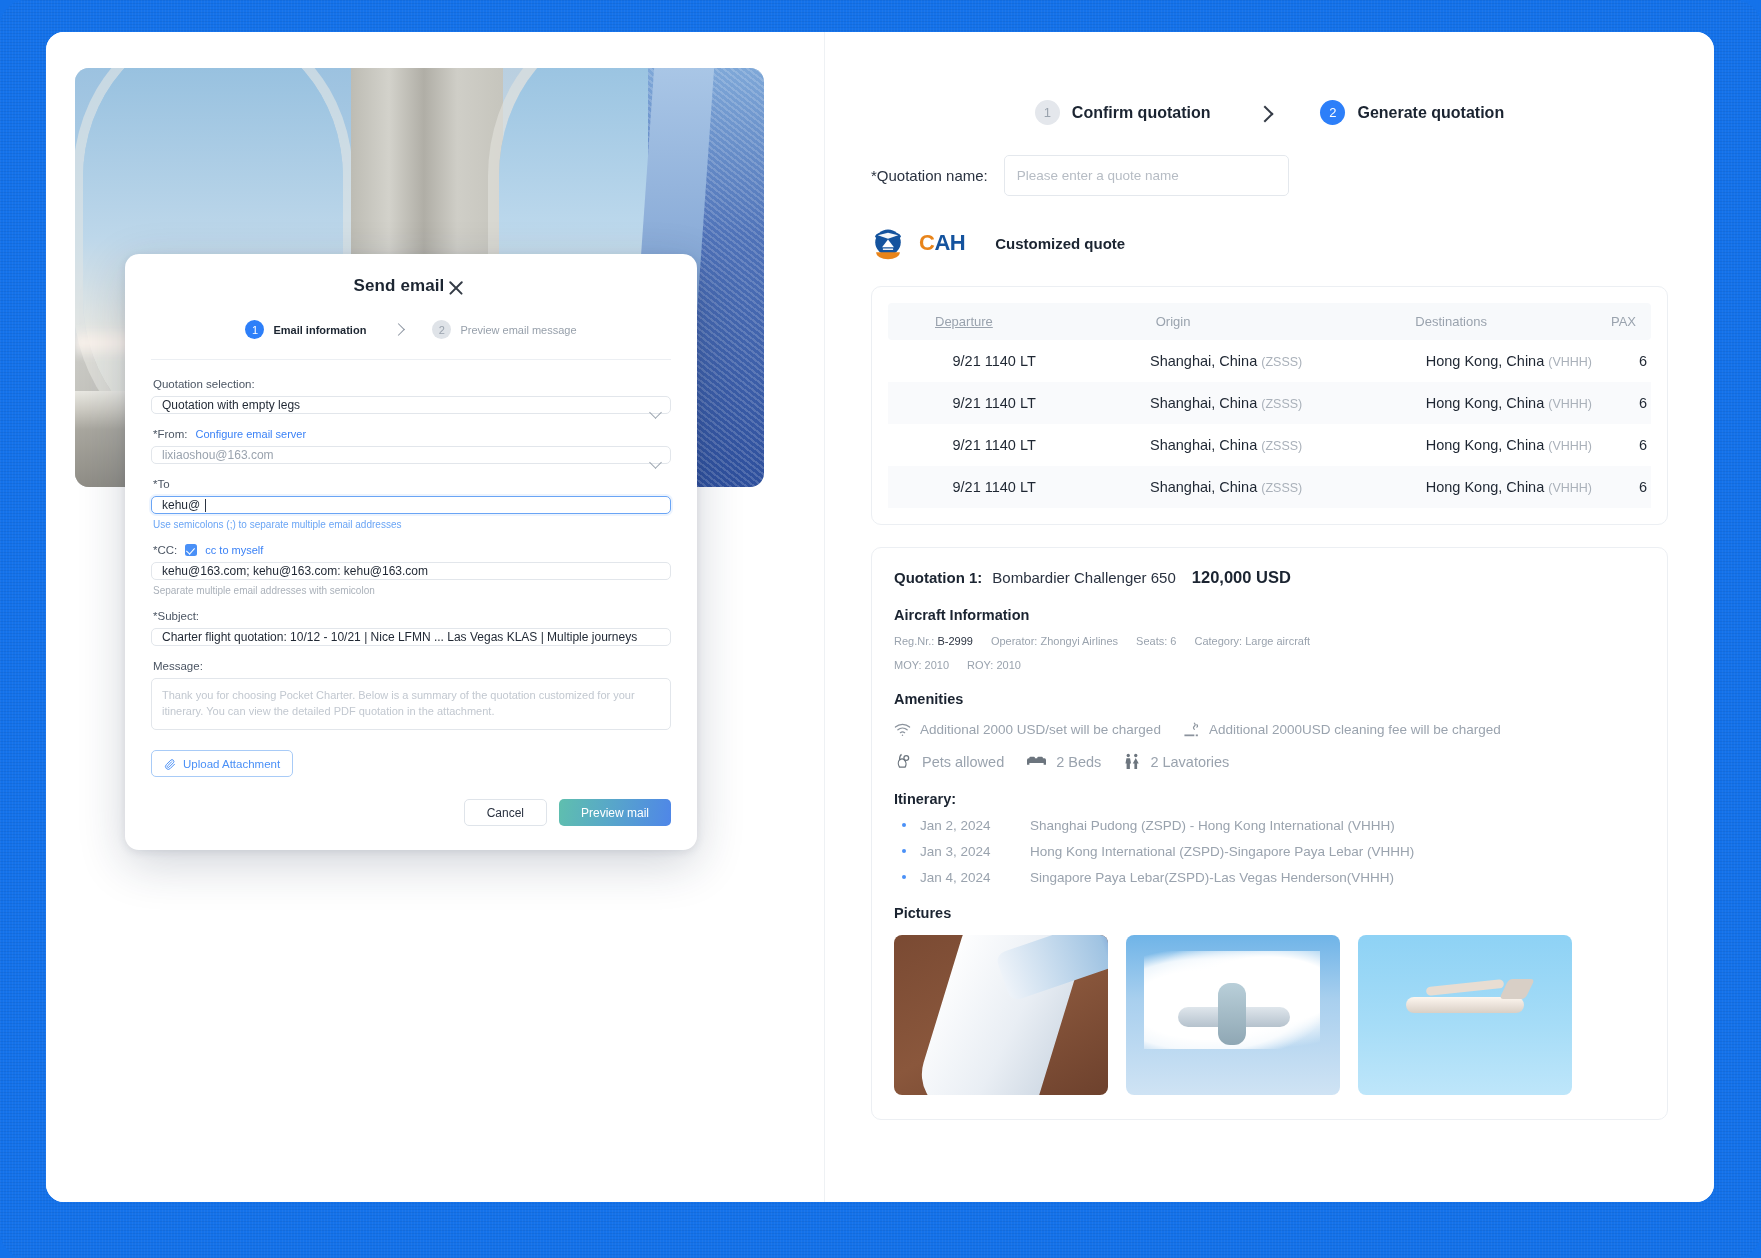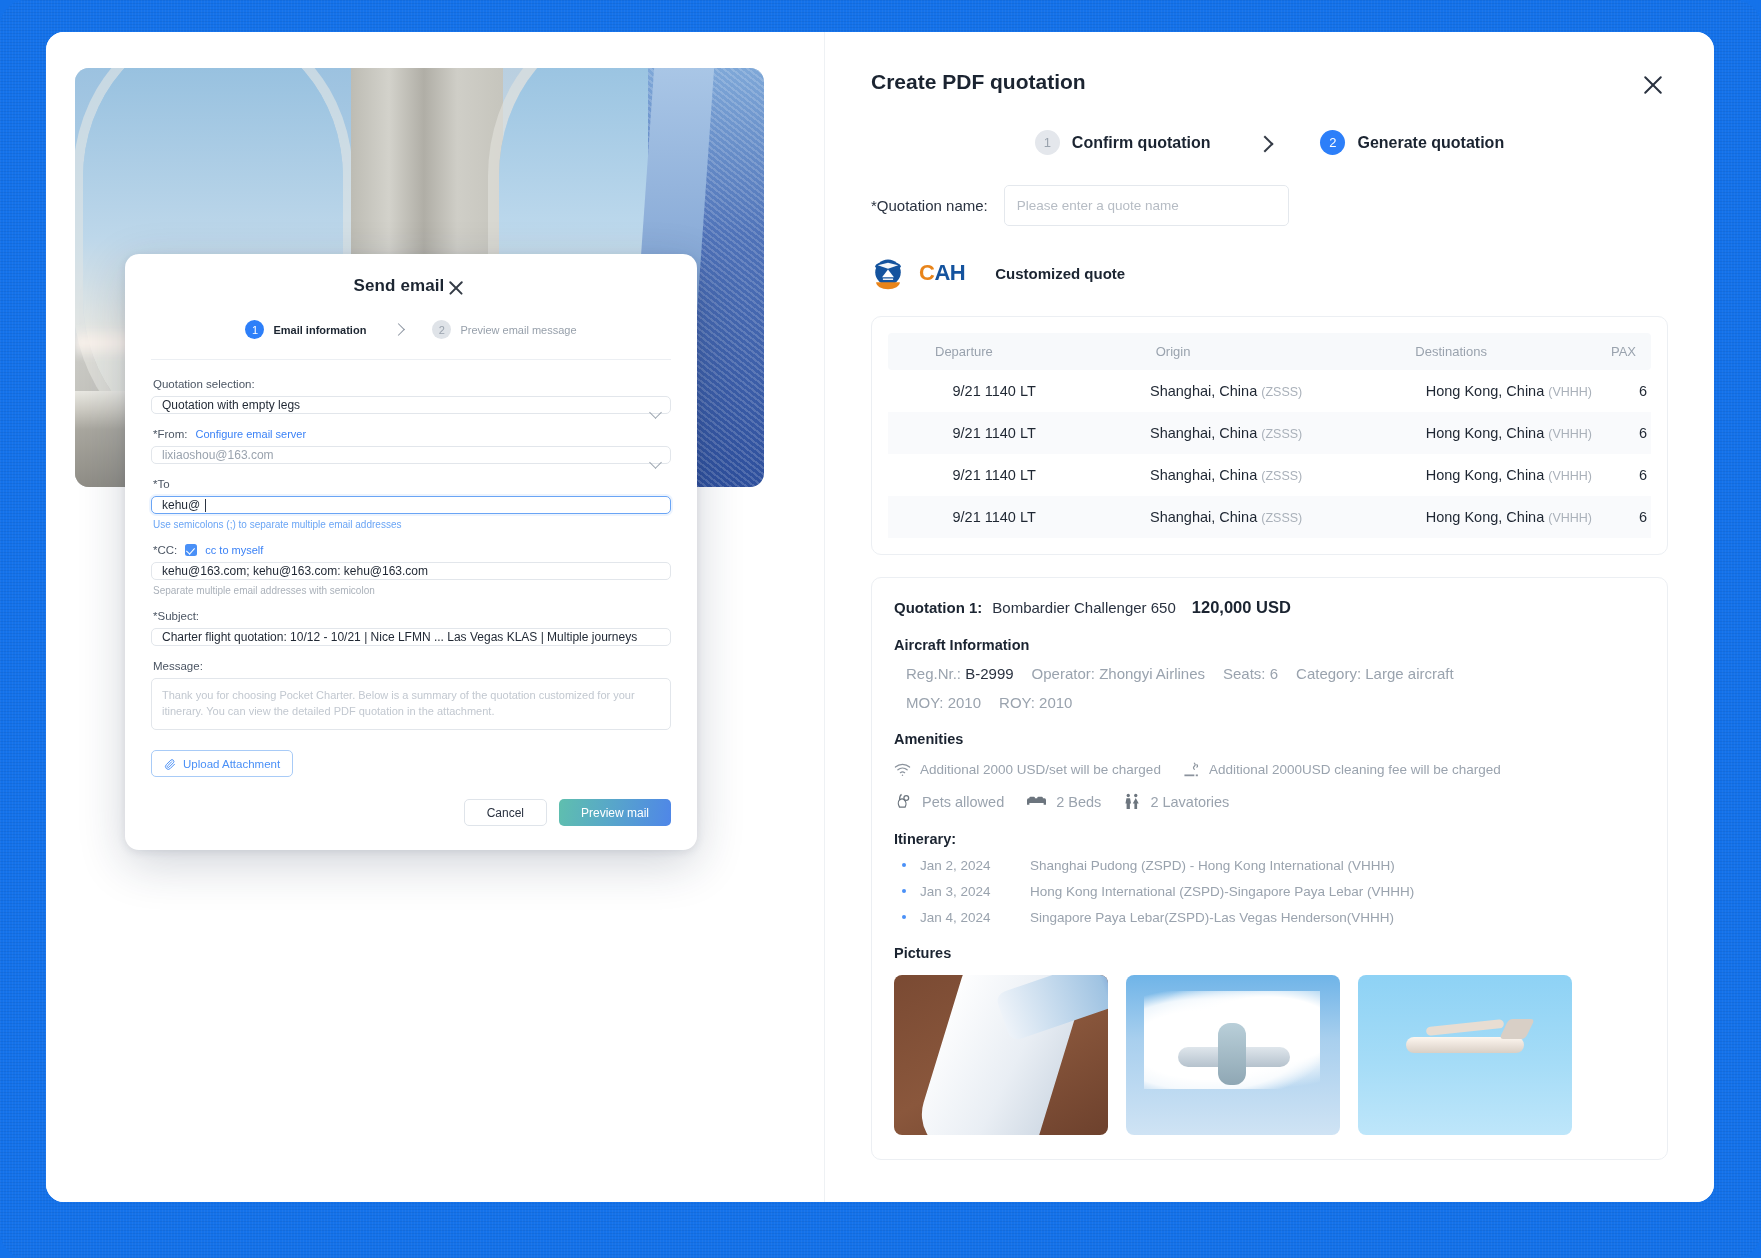--- a/index.html
+++ b/index.html
@@ -235,35 +235,35 @@
   .brand-caption { font-size:15px; font-weight:700; color:#1b2431; margin-left:16px; }
 
   .card {
     border:1px solid #eceff3; border-radius:10px; margin-top:26px;
     background:#fff; padding: 16px 16px;
   }
   table.legs { width:100%; border-collapse:collapse; }
   table.legs th {
     font-size:13px; color:#9aa3ae; font-weight:400; padding:11px 4px; background:#f7f9fb;
   }
-  table.legs th:first-child { border-radius:4px 0 0 4px; }
+  table.legs th:first-child { border-radius:4px 0 0 4px;text-decoration:underline; }
   table.legs th:last-child  { border-radius:0 4px 4px 0; }
   table.legs td {
     font-size:14.5px; color:#1f2733; text-align:right; padding:13px 4px;
   }
   table.legs tr.alt td { background:#f9fafc; }
   .code { color:#aab1ba; font-size:12.5px; }
 
   .card2 { border:1px solid #eceff3; border-radius:10px; margin-top:22px; padding: 20px 22px 24px 22px; }
   .q-head { display:flex; align-items:baseline; gap:10px; }
   .q-head .k { font-size:15px; font-weight:700; color:#1b2431; }
   .q-head .ac { font-size:15px; color:#2a3240; }
   .q-head .price { font-size:16.5px; font-weight:700; color:#1b2431; margin-left:6px; }
   .sec-title { font-size:14.5px; font-weight:700; color:#1b2431; margin-top:20px; }
-  .info-line { font-size:15px; color:#9aa3ae; margin-top:12px; display:flex; flex-wrap:wrap; gap:18px;margin-left:12px; }
+  .info-line { font-size:11px; color:#9aa3ae; margin-top:12px; display:flex; flex-wrap:wrap; gap:18px; }
   .info-line b { color:#2a3240; font-weight:400; }
   .amen-row { display:flex; align-items:center; gap:22px; margin-top:14px; flex-wrap:wrap; }
   .amen { display:flex; align-items:center; gap:9px; font-size:13.5px; color:#9aa3ae; }
   .amen.lg { font-size:14.5px; }
   .amen svg { flex:0 0 auto; }
   .itin { margin-top:4px; }
   .itin-item { display:flex; align-items:baseline; gap:14px; font-size:13.5px; color:#9aa3ae; margin-top:11px; }
   .dot { width:4px; height:4px; border-radius:50%; background:#4a90f7; flex:0 0 4px; position:relative; top:-3px; margin-left:8px; }
   .itin-date { width:96px; flex:0 0 96px; }
   .pics { display:flex; gap:18px; margin-top:14px; }
@@ -379,24 +379,20 @@
 
       <div class="modal-foot">
         <div class="btn btn-cancel">Cancel</div>
         <div class="btn btn-primary">Preview mail</div>
       </div>
     </div>
   </div>
 
   <div class="right-pane">
 
-    <div class="rp-head">
-      <div class="rp-title">Create PDF quotation</div>
-      <div class="icon-x-lg"></div>
-    </div>
 
     <div class="rp-steps">
       <div class="rp-step">
         <span class="rp-step-num idle">1</span>
         <span class="rp-step-label">Confirm quotation</span>
       </div>
       <div class="rp-chev"></div>
       <div class="rp-step">
         <span class="rp-step-num active">2</span>
         <span class="rp-step-label">Generate quotation</span>

